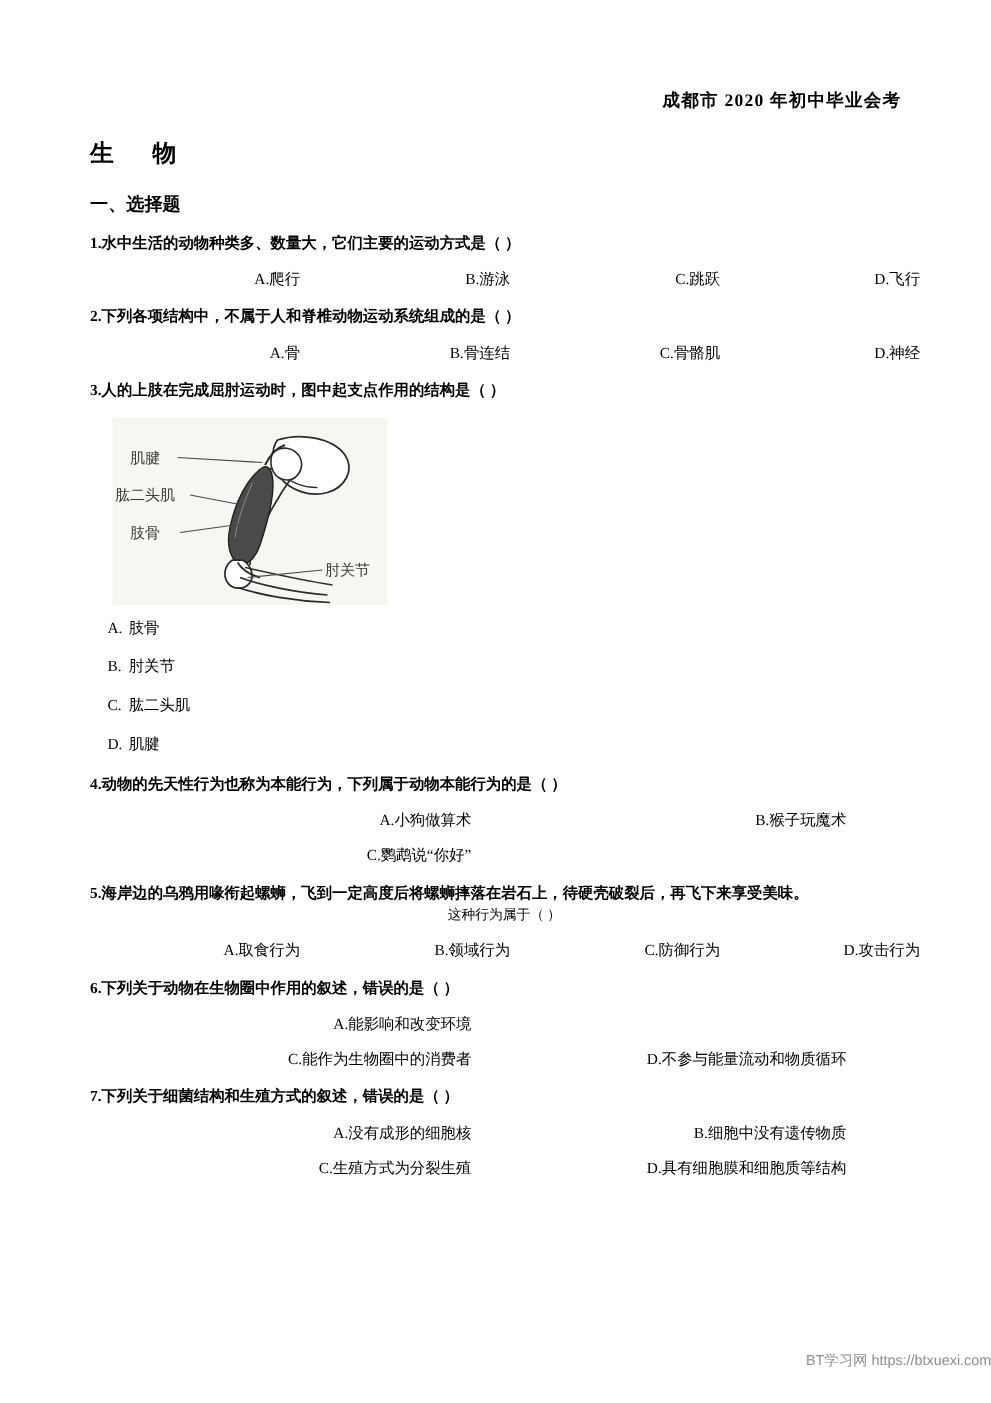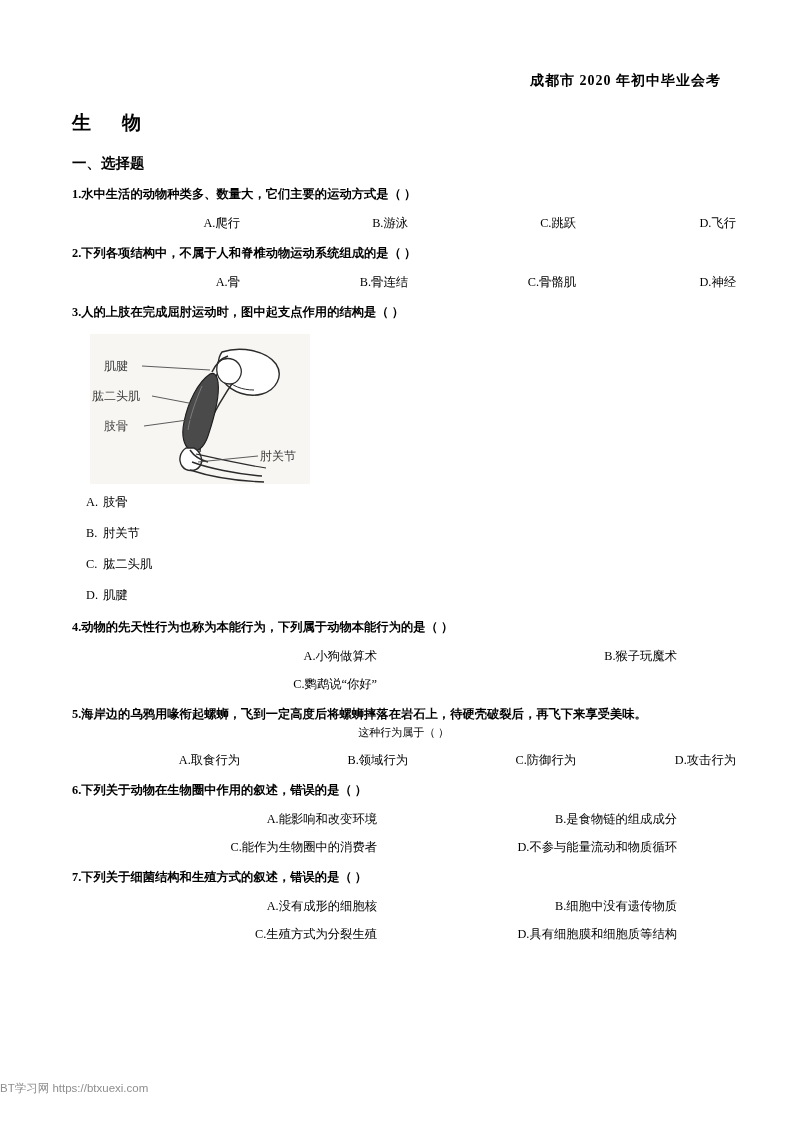--- a/index.html
+++ b/index.html
@@ -99,21 +99,21 @@
     font-size: 12px;
     font-family: "Liberation Serif", serif;
     color: #3b3b3b;
     white-space: nowrap;
   }
   .footer {
     position: absolute;
     left: 0;
     bottom: 26px;
     width: 793px;
-    text-align: left;
+    text-align: right;
     font-size: 11.5px;
     color: #8d8d8d;
     font-family: "Liberation Sans", sans-serif;
   }
 </style>
 </head>
 <body>
 
 <div class="page">
 
@@ -197,21 +197,20 @@
   <div class="opts-row opts-4">
     <div class="opt"><span class="opt-label">A.</span><span>取食行为</span></div>
     <div class="opt"><span class="opt-label">B.</span><span>领域行为</span></div>
     <div class="opt"><span class="opt-label">C.</span><span>防御行为</span></div>
     <div class="opt"><span class="opt-label">D.</span><span>攻击行为</span></div>
   </div>
 
   <div class="q-stem">6.下列关于动物在生物圈中作用的叙述，错误的是（      ）</div>
   <div class="opts-row opts-2">
     <div class="opt"><span class="opt-label">A.</span><span>能影响和改变环境</span></div>
-    <div class="opt"><span class="opt-label">B.</span><span>是食物链的组成成分</span></div>
   </div>
   <div class="opts-row opts-2">
     <div class="opt"><span class="opt-label">C.</span><span>能作为生物圈中的消费者</span></div>
     <div class="opt"><span class="opt-label">D.</span><span>不参与能量流动和物质循环</span></div>
   </div>
 
   <div class="q-stem">7.下列关于细菌结构和生殖方式的叙述，错误的是（      ）</div>
   <div class="opts-row opts-2">
     <div class="opt"><span class="opt-label">A.</span><span>没有成形的细胞核</span></div>
     <div class="opt"><span class="opt-label">B.</span><span>细胞中没有遗传物质</span></div>

